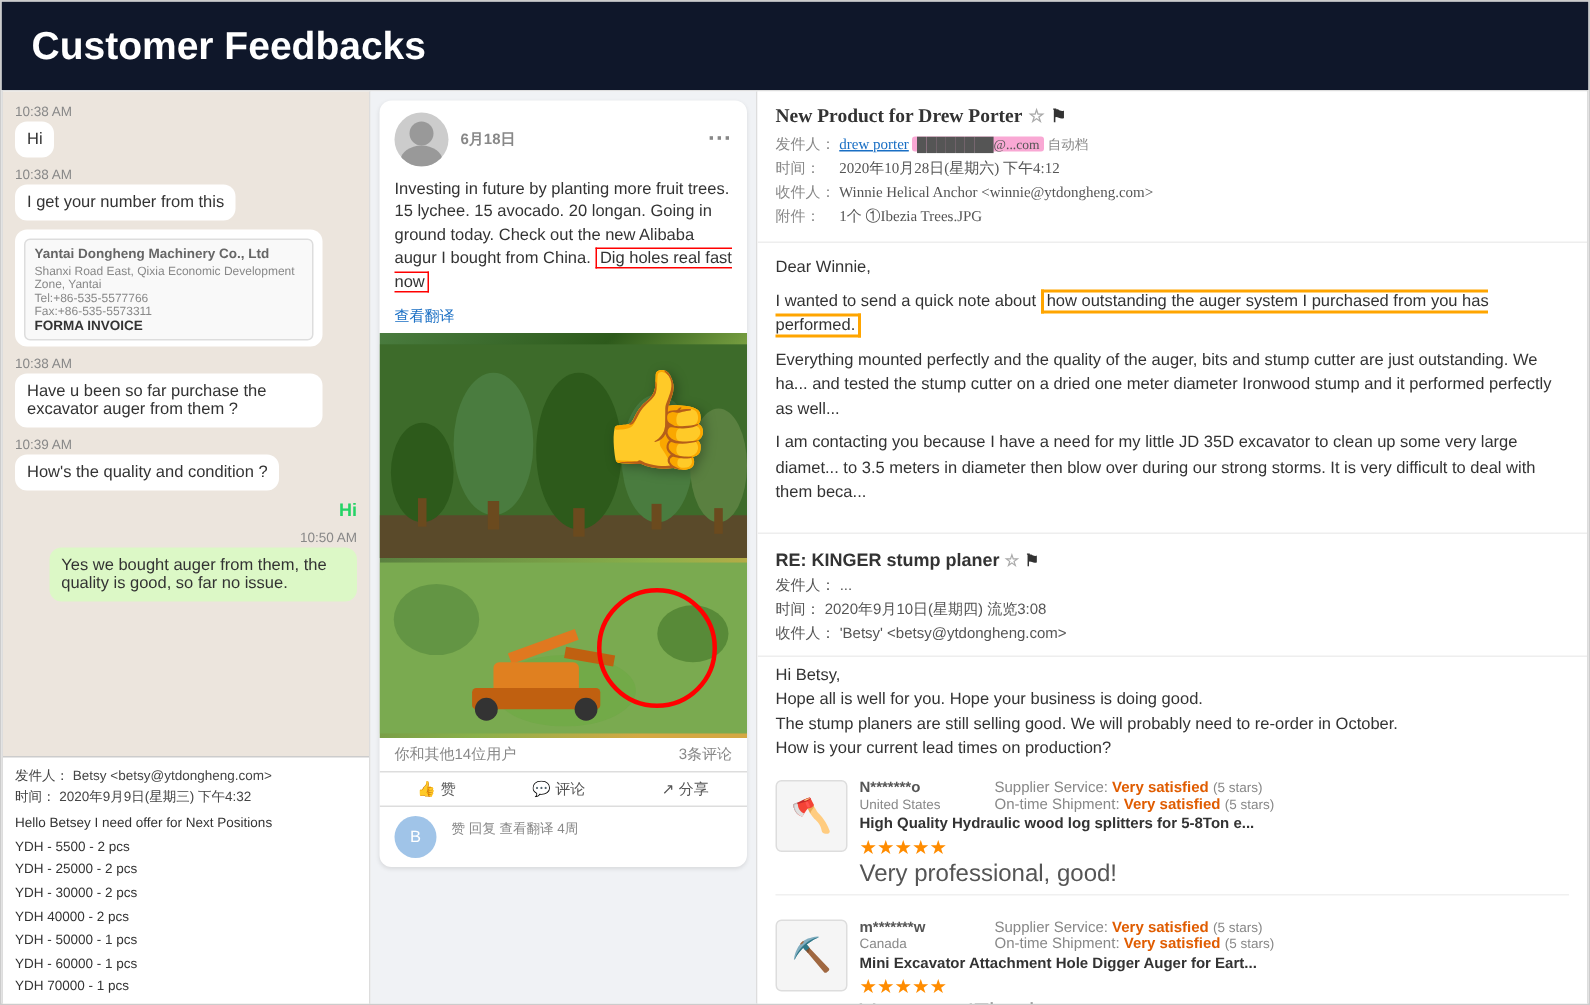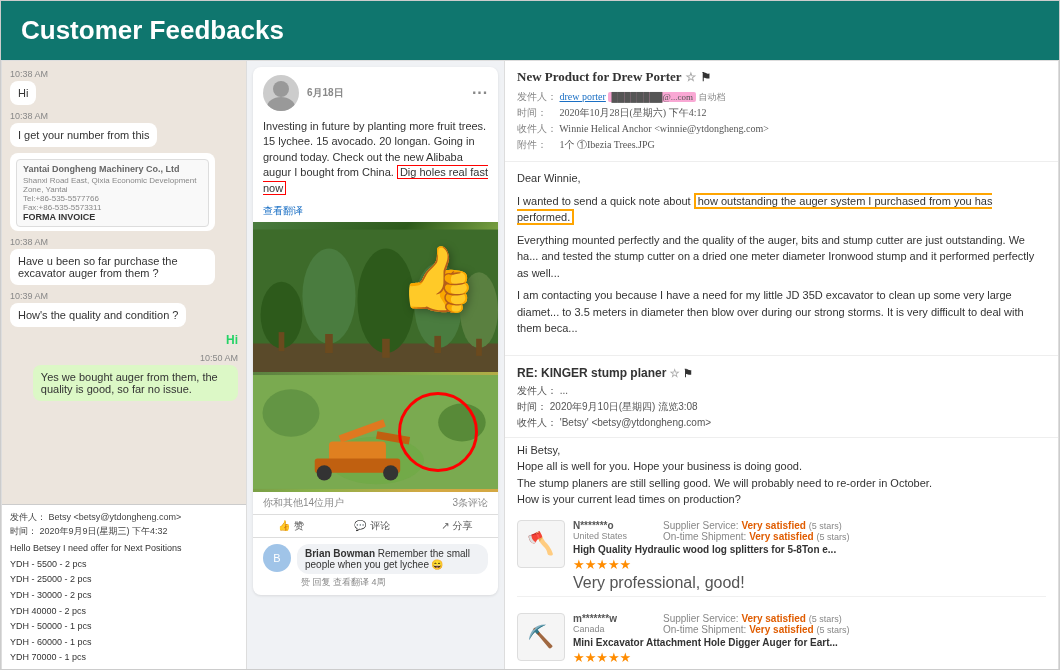--- a/index.html
+++ b/index.html
@@ -437,21 +437,21 @@
     }
 
     .review-text {
       font-size: 16px;
       color: #555;
     }
   </style>
 </head>
 <body>
 
-<div class="header" style="background:#0f766e; padding:14px 20px;">
+<div class="header" style="background:#0f172a; padding:14px 20px;">
   <h1>Customer Feedbacks</h1>
 </div>
 
 <div class="content">
 
   <div class="left-panel">
     <div class="chat-area">
 
       <div class="chat-bubble received">
         <span class="bubble-time">10:38 AM</span>
@@ -613,24 +613,20 @@
         </div>
         <div class="fb-action-btn">
           <span>↗</span>
           <span>分享</span>
         </div>
       </div>
 
       <div class="fb-comment">
         <div class="comment-avatar">B</div>
         <div>
-          <div class="comment-text">
-            <span class="comment-name">Brian Bowman</span>
-            <span>Remember the small people when you get lychee 😄</span>
-          </div>
           <div style="font-size:9px;color:#888;padding-left:4px;margin-top:2px;">赞 回复 查看翻译 4周</div>
         </div>
       </div>
     </div>
   </div>
 
   <div class="right-panel">
 
     <div class="email-thread">
       <div class="email-header-title">

